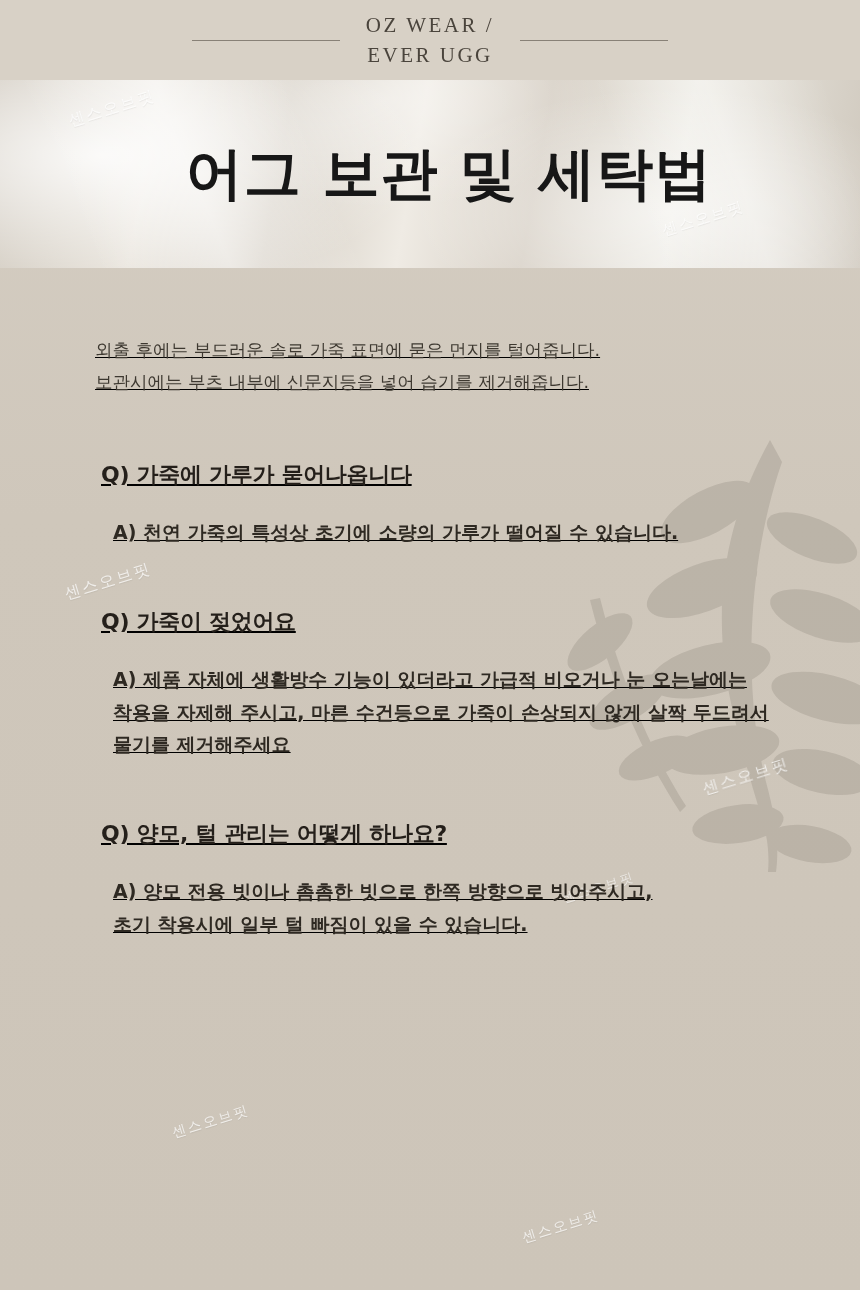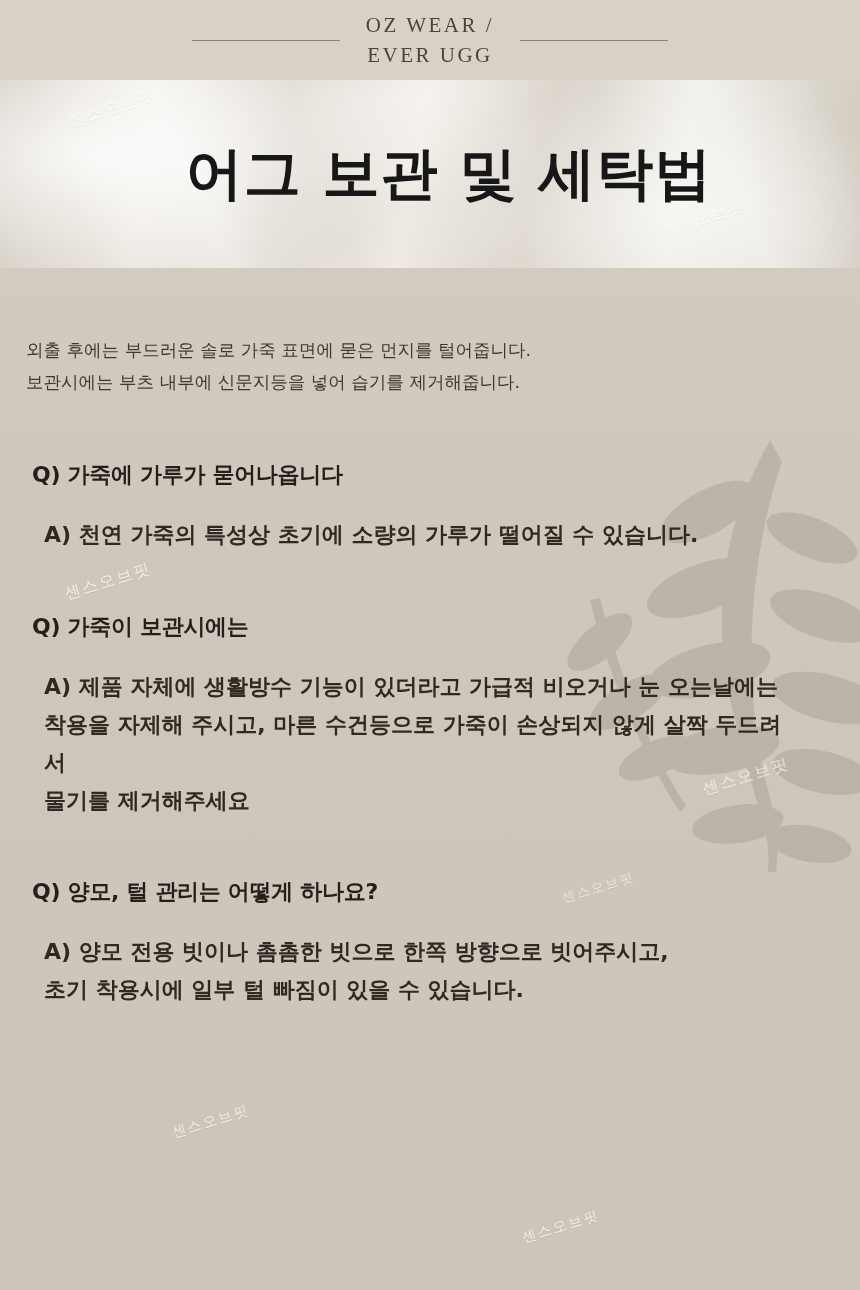--- a/index.html
+++ b/index.html
@@ -98,22 +98,23 @@
     font-weight: 700;
     font-size: 57px;
     letter-spacing: 1px;
     color: #171717;
     white-space: nowrap;
   }
 
   
   .content {
     position: relative;
-    padding: 48px 62px 0 26px;
+    padding: 48px 62px 0 95px;
     z-index: 3;
+    text-decoration: underline;
   }
   .intro {
     color: #3d3830;
     font-size: 17.5px;
     line-height: 1.85;
     white-space: pre-line;
     font-family: "DejaVu Sans", sans-serif;
   }
 
   .faq {
@@ -126,21 +127,21 @@
     font-family: "DejaVu Sans", sans-serif;
     font-weight: 700;
     font-size: 22px;
     color: #241f1a;
     letter-spacing: -0.3px;
     margin: 0 0 26px 6px;
   }
   .a {
     font-family: "DejaVu Sans", sans-serif;
     font-weight: 700;
-    font-size: 22px;
+    font-size: 19px;
     line-height: 1.72;
     color: #2e2922;
     margin: 0 0 0 18px;
     white-space: pre-line;
   }
 
   
   .leaf-shadow {
     position: absolute;
     right: -40px;
@@ -218,21 +219,21 @@
 
     <div class="faq">
 
       <div class="faq-item">
         <p class="q">Q) 가죽에 가루가 묻어나옵니다</p>
         <p class="a">A) 천연 가죽의 특성상 초기에  소량의 가루가 떨어질 수 있습니다.</p>
       </div>
 
 
       <div class="faq-item">
-        <p class="q">Q) 가죽이 보관시에는</p>
+        <p class="q">Q) 가죽이 젖었어요</p>
         <p class="a">A) 제품 자체에 생활방수 기능이 있더라고 가급적 비오거나 눈 오는날에는
 착용을 자제해 주시고, 마른 수건등으로 가죽이 손상되지 않게 살짝 두드려서
 물기를 제거해주세요</p>
       </div>
 
       <div class="faq-item">
         <p class="q">Q) 양모, 털 관리는 어떻게 하나요?</p>
         <p class="a">A) 양모 전용 빗이나 촘촘한 빗으로 한쪽 방향으로 빗어주시고,
 초기 착용시에 일부 털 빠짐이 있을 수 있습니다.</p>
       </div>

